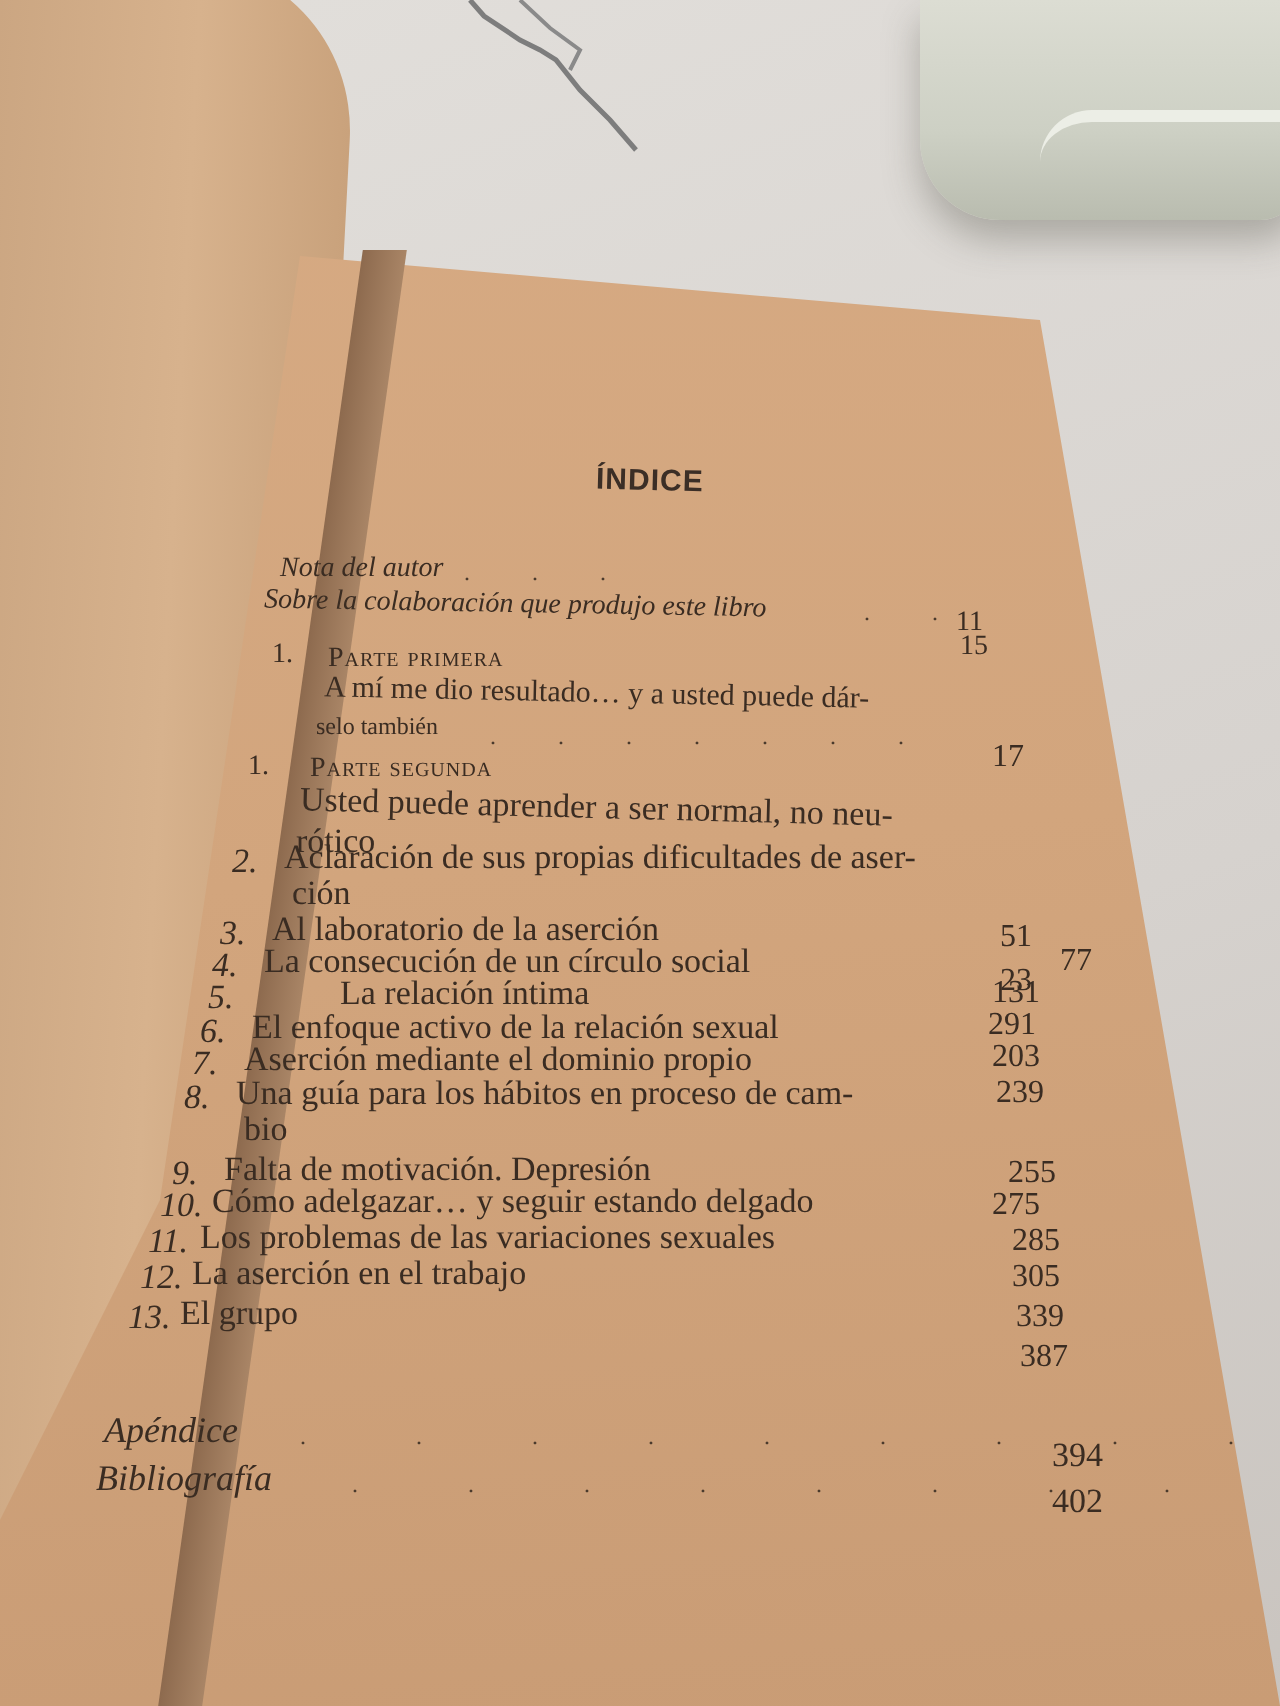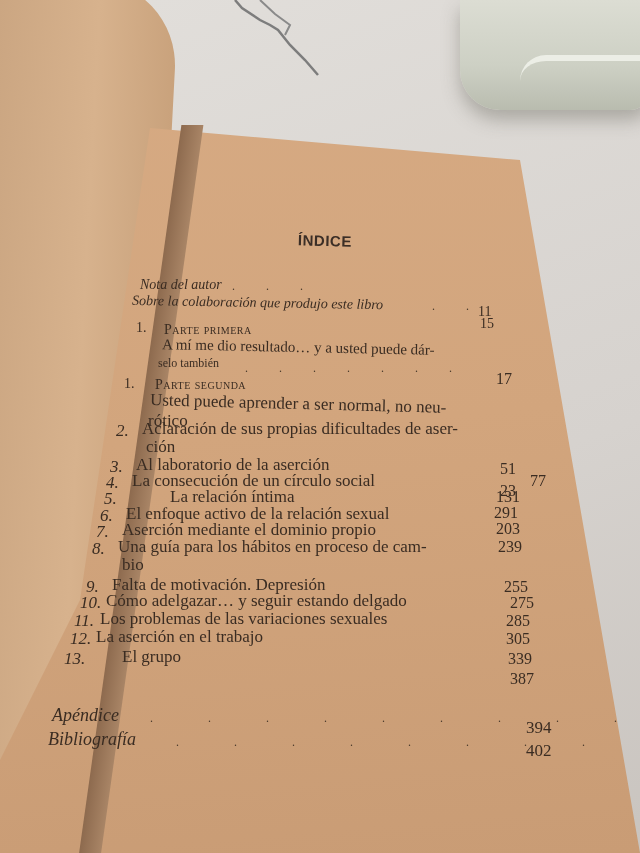--- a/index.html
+++ b/index.html
@@ -134,35 +134,35 @@
         <div class="num" style="left: 498px; top: 538px;">239</div>
       </div>
       <div>
         <div class="line it" style="left: 86px; top: 578px;">9.</div>
         <div class="line" style="left: 112px; top: 576px; font-size: 17px;">Falta de motivación. Depresión</div>
         <div class="num" style="left: 504px; top: 578px;">255</div>
       </div>
       <div>
         <div class="line it" style="left: 80px; top: 594px;">10.</div>
         <div class="line" style="left: 106px; top: 592px; font-size: 17px; text-align: center;">Cómo adelgazar… y seguir estando delgado</div>
-        <div class="num" style="left: 510px; top: 594px;">275</div>
+        <div class="num" style="left: 496px; top: 594px;">275</div>
       </div>
       <div>
         <div class="line it" style="left: 74px; top: 612px;">11.</div>
         <div class="line" style="left: 100px; top: 610px; font-size: 17px;">Los problemas de las variaciones sexuales</div>
         <div class="num" style="left: 506px; top: 612px;">285</div>
       </div>
       <div>
         <div class="line it" style="left: 70px; top: 630px;">12.</div>
         <div class="line" style="left: 96px; top: 628px; font-size: 17px;">La aserción en el trabajo</div>
         <div class="num" style="left: 506px; top: 630px;">305</div>
       </div>
       <div>
         <div class="line it" style="left: 64px; top: 650px;">13.</div>
-        <div class="line" style="left: 90px; top: 648px; font-size: 17px; margin-left: 32px;">El grupo</div>
+        <div class="line" style="left: 90px; top: 648px; font-size: 17px;">El grupo</div>
         <div class="num" style="left: 508px; top: 650px;">339</div>
       </div>
     </div>
 
   <div class="num" style="left:510px;top:670px;">387</div>
 
   <div class="line it" style="left:52px;top:706px;font-size:18px;">Apéndice</div>
   <div class="line dots" style="left:150px;top:712px;font-size:12px;letter-spacing:26px;">. . . . . . . . . .</div>
   <div class="num" style="left:526px;top:718px;font-size:17px;">394</div>
   <div class="line it" style="left:48px;top:730px;font-size:18px;">Bibliografía</div>

